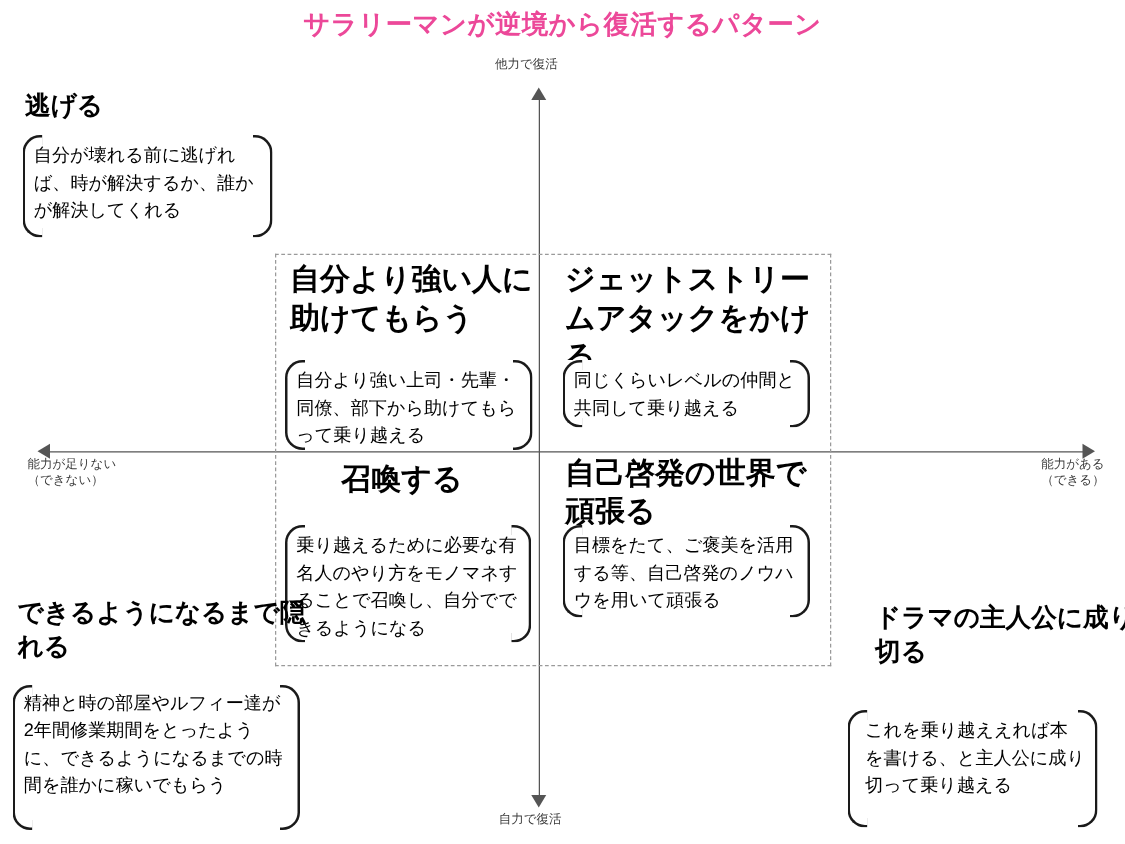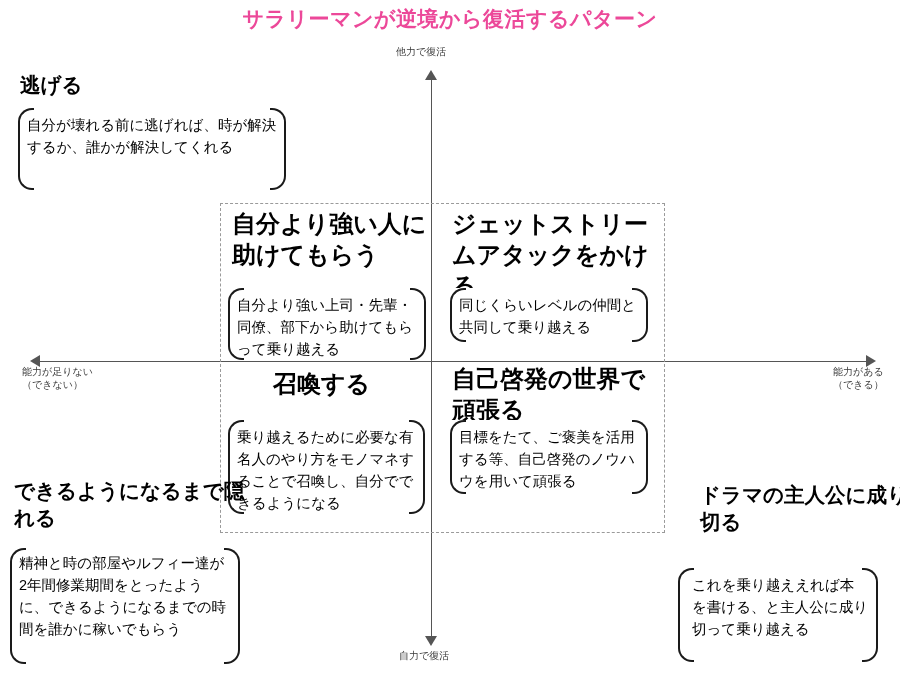--- a/index.html
+++ b/index.html
@@ -155,21 +155,21 @@
     left: 9px;
     right: 9px;
     top: 6px;
     font-size: 14.5px;
     line-height: 1.52;
     color: #000;
     white-space: pre-line;
   }
 
   
-  .c-nigeru    { left: 18px;  top: 108px; width: 268px; height: 82px; }
+  .c-nigeru    { left: 18px;  top: 108px; width: 200px; height: 82px; }
   .c-baton     { left: 652px; top: 100px; width: 222px; height: 82px; }
   .c-tsuyoi    { left: 228px; top: 288px; width: 198px; height: 72px; }
   .c-jet       { left: 450px; top: 288px; width: 198px; height: 54px; }
   .c-shoukan   { left: 228px; top: 420px; width: 197px; height: 94px; }
   .c-jiko      { left: 450px; top: 420px; width: 198px; height: 74px; }
   .c-kakureru  { left: 10px;  top: 548px; width: 230px; height: 116px; }
   .c-drama     { left: 678px; top: 568px; width: 200px; height: 94px; }
   .c-kakureru .txt { top: 4px; }
   .c-drama .txt { left: 14px; }
 </style>

